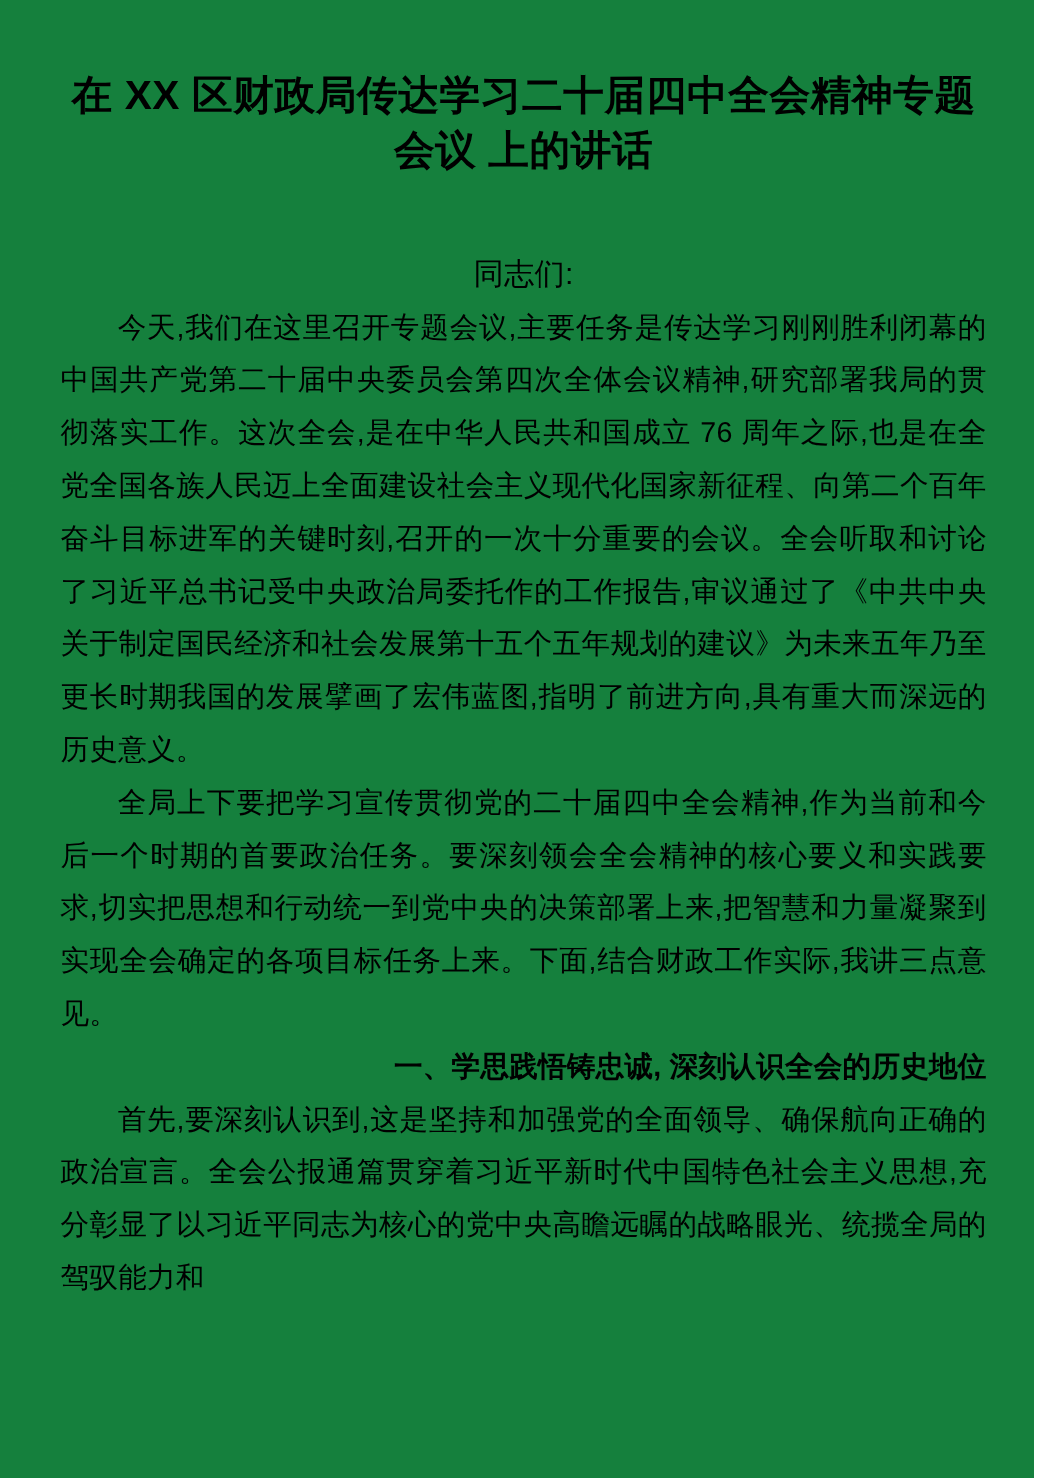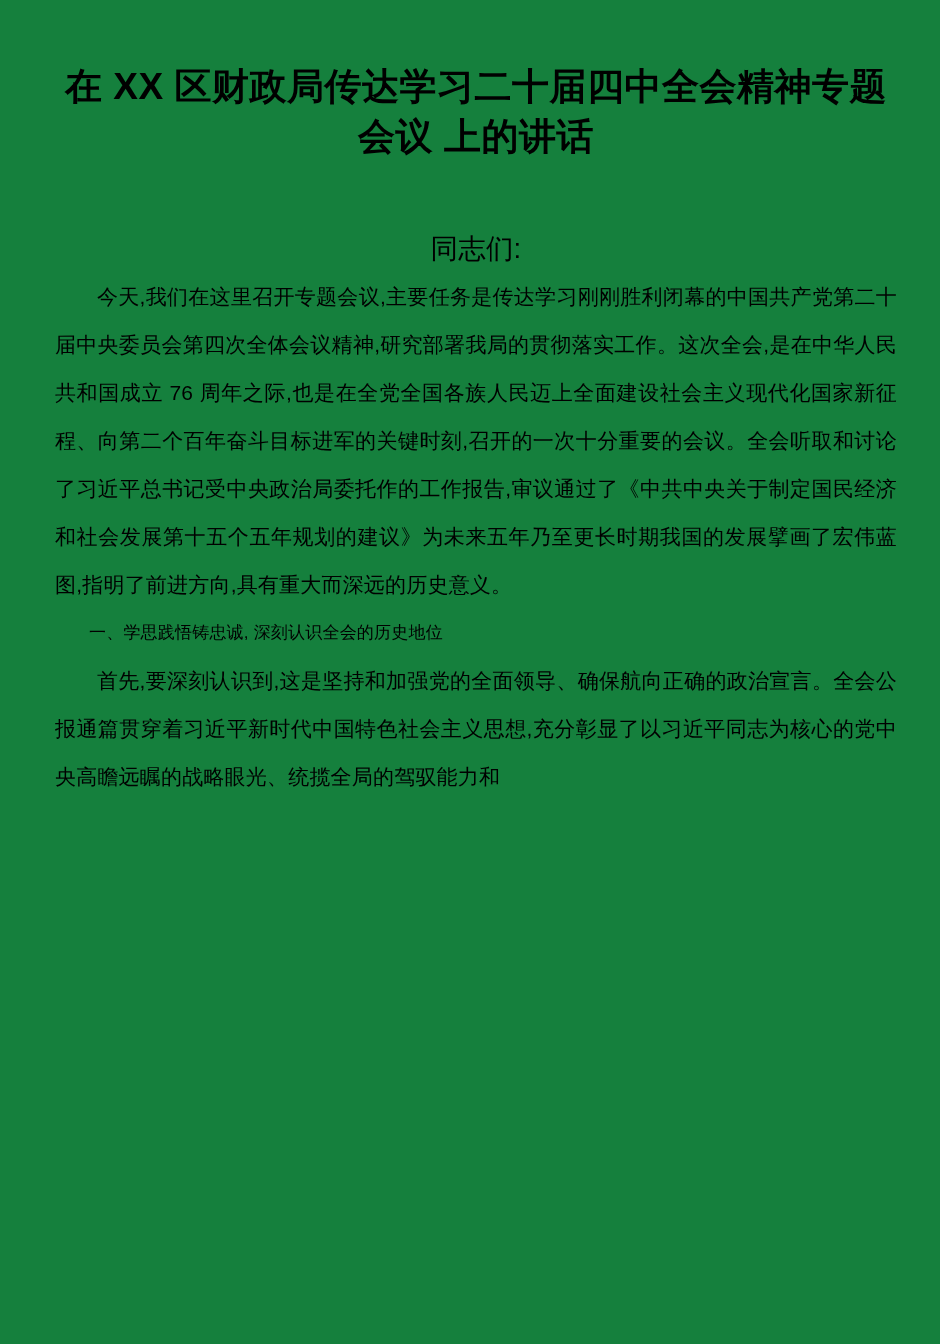--- a/index.html
+++ b/index.html
@@ -37,36 +37,37 @@
   }
   .salutation {
     font-size: 27.5px;
     line-height: 48px;
     margin: 0;
     padding-top: 63px;
     text-align: center;
     letter-spacing: 0.2px;
   }
   p.para {
-    font-size: 21px;
+    font-size: 26px;
     line-height: 48px;
     margin: 0;
     text-align: justify;
     text-justify: inter-character;
     text-align-last: left;
     text-indent: 2em;
     letter-spacing: 0.2px;
   }
   p.heading-sub {
-    font-size: 17px;
+    font-size: 26px;
     line-height: 48px;
     margin: 0;
-    text-align: left;
+    text-align: right;
     text-indent: 2em;
     letter-spacing: 0.2px;
+    font-weight: bold;
   }
   .last-para {
     text-align: justify;
     text-justify: inter-character;
     text-align-last: justify;
   }
 </style>
 </head>
 <body>
 
@@ -75,20 +76,21 @@
 
     <h1 class="doc-title">
       <span>在 XX 区财政局传达学习二十届四中全会精神专题会议</span>
       <span>上的讲话</span>
     </h1>
 
     <p class="salutation">同志们:</p>
 
     <p class="para">今天,我们在这里召开专题会议,主要任务是传达学习刚刚胜利闭幕的中国共产党第二十届中央委员会第四次全体会议精神,研究部署我局的贯彻落实工作。这次全会,是在中华人民共和国成立 76 周年之际,也是在全党全国各族人民迈上全面建设社会主义现代化国家新征程、向第二个百年奋斗目标进军的关键时刻,召开的一次十分重要的会议。全会听取和讨论了习近平总书记受中央政治局委托作的工作报告,审议通过了《中共中央关于制定国民经济和社会发展第十五个五年规划的建议》为未来五年乃至更长时期我国的发展擘画了宏伟蓝图,指明了前进方向,具有重大而深远的历史意义。</p>
 
+    <p class="para">全局上下要把学习宣传贯彻党的二十届四中全会精神,作为当前和今后一个时期的首要政治任务。要深刻领会全会精神的核心要义和实践要求,切实把思想和行动统一到党中央的决策部署上来,把智慧和力量凝聚到实现全会确定的各项目标任务上来。下面,结合财政工作实际,我讲三点意见。</p>
 
     <p class="heading-sub">一、学思践悟铸忠诚, 深刻认识全会的历史地位</p>
 
 
     <p class="para last-para">首先,要深刻认识到,这是坚持和加强党的全面领导、确保航向正确的政治宣言。全会公报通篇贯穿着习近平新时代中国特色社会主义思想,充分彰显了以习近平同志为核心的党中央高瞻远瞩的战略眼光、统揽全局的驾驭能力和</p>
 
   </div>
 </div>
 
 </body></html>

